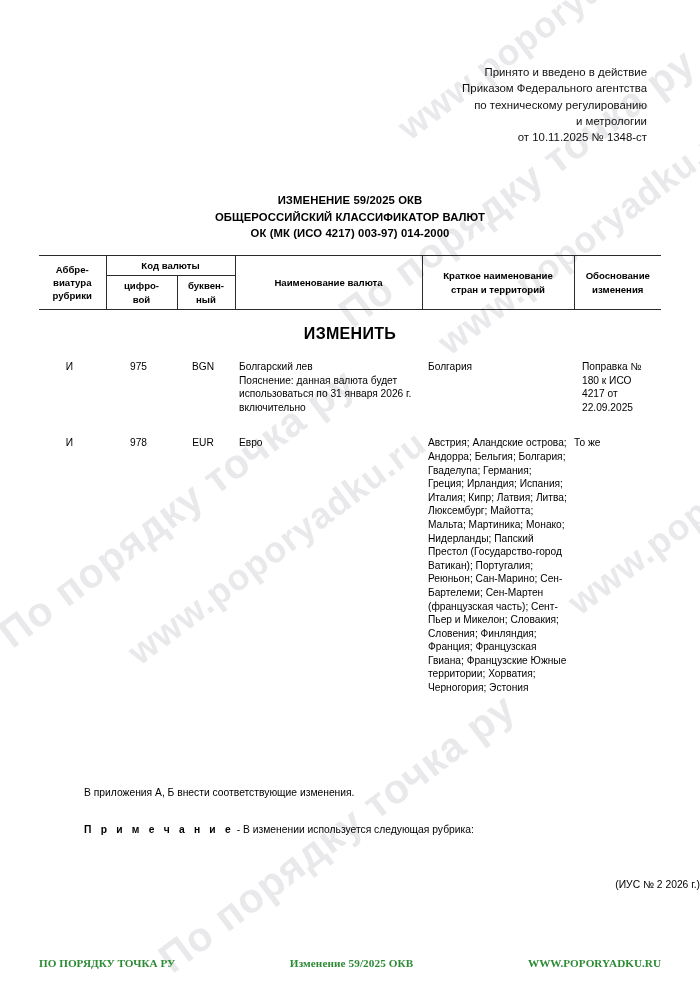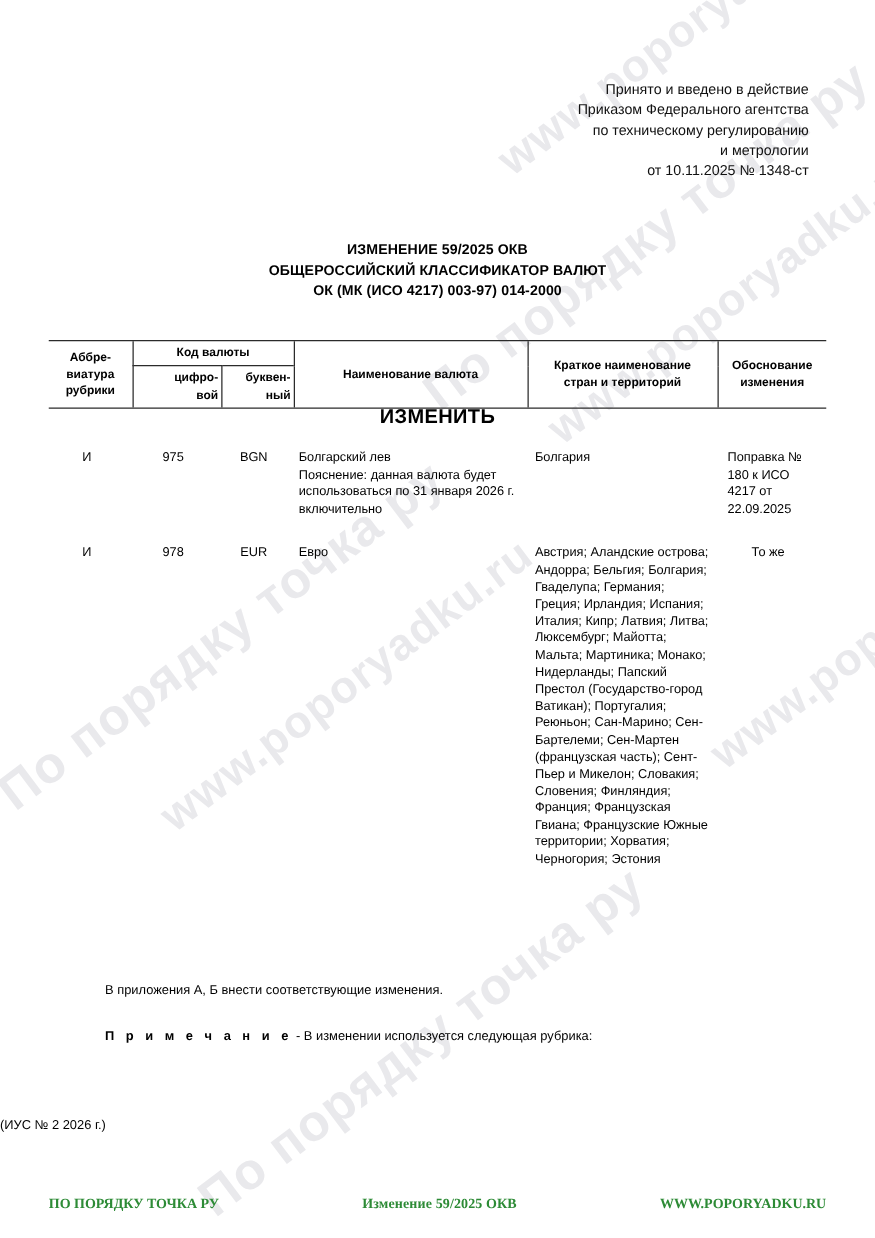--- a/index.html
+++ b/index.html
@@ -68,21 +68,21 @@
     text-align: center;
     font-size: 11.3px;
     font-weight: 700;
     line-height: 16.5px;
     letter-spacing: 0.1px;
   }
 
   
   .tbl-head {
     position: absolute;
-    top: 272px;
+    top: 255px;
     left: 39px;
     width: 622px;
     border-top: 1.2px solid #2b2b2b;
     border-bottom: 1.2px solid #2b2b2b;
     box-sizing: border-box;
   }
   .tbl-head table {
     border-collapse: collapse;
     width: 100%;
     table-layout: fixed;
@@ -94,21 +94,20 @@
     font-weight: 700;
     line-height: 13.4px;
     padding: 3px 2px;
     border-left: 1.1px solid #2b2b2b;
     border-right: 1.1px solid #2b2b2b;
   }
   .tbl-head td.nolb { border-left: none; }
   .tbl-head td.norb { border-right: none; }
   .tbl-head td.sub {
     border-top: 1.1px solid #2b2b2b;
-    text-align: right;
   }
 
   .changeword {
     position: absolute;
     top: 325px;
     left: 0;
     right: 0;
     text-align: center;
     font-size: 16px;
     font-weight: 700;
@@ -152,23 +151,22 @@
   .notes .n2 { margin-top: 21px; }
   .notes .spaced {
     font-weight: 700;
     letter-spacing: 3.2px;
   }
   .ius {
     position: absolute;
     top: 879px;
     left: 0;
     right: 0;
-    text-align: left;
+    text-align: right;
     font-size: 10.3px;
-    margin-top: 16px;
   }
 
   
   .footer {
     position: absolute;
     left: 39px;
     right: 39px;
     top: 957px;
     display: flex;
     justify-content: space-between;
@@ -282,21 +280,21 @@
             <td></td>
               <td></td>
               <td></td>
           </tr>
           <tr>
             <td class="c-abbr">И</td>
             <td class="c-num">978</td>
             <td class="c-alpha">EUR</td>
             <td class="c-name">Евро</td>
             <td class="c-ctry">Австрия; Аландские острова; Андорра; Бельгия; Болгария; Гваделупа; Германия; Греция; Ирландия; Испания; Италия; Кипр; Латвия; Литва; Люксембург; Майотта; Мальта; Мартиника; Монако; Нидерланды; Папский Престол (Государство-город Ватикан); Португалия; Реюньон; Сан-Марино; Сен-Бартелеми; Сен-Мартен (французская часть); Сент-Пьер и Микелон; Словакия; Словения; Финляндия; Франция; Французская Гвиана; Французские Южные территории; Хорватия; Черногория; Эстония</td>
-            <td class="c-just" style="text-align:center;padding-left:0 !important;">То же</td>
+            <td class="c-just" style="padding-left:0 !important;">То же</td>
           </tr>
         </tbody>
       </table>
     </div>
 
     <div class="notes">
       <div>В приложения А, Б внести соответствующие изменения.</div>
       <div class="n2">
         <span class="spaced">П р и м е ч а н и е</span><span> - В изменении используется следующая рубрика:</span>
       </div>

